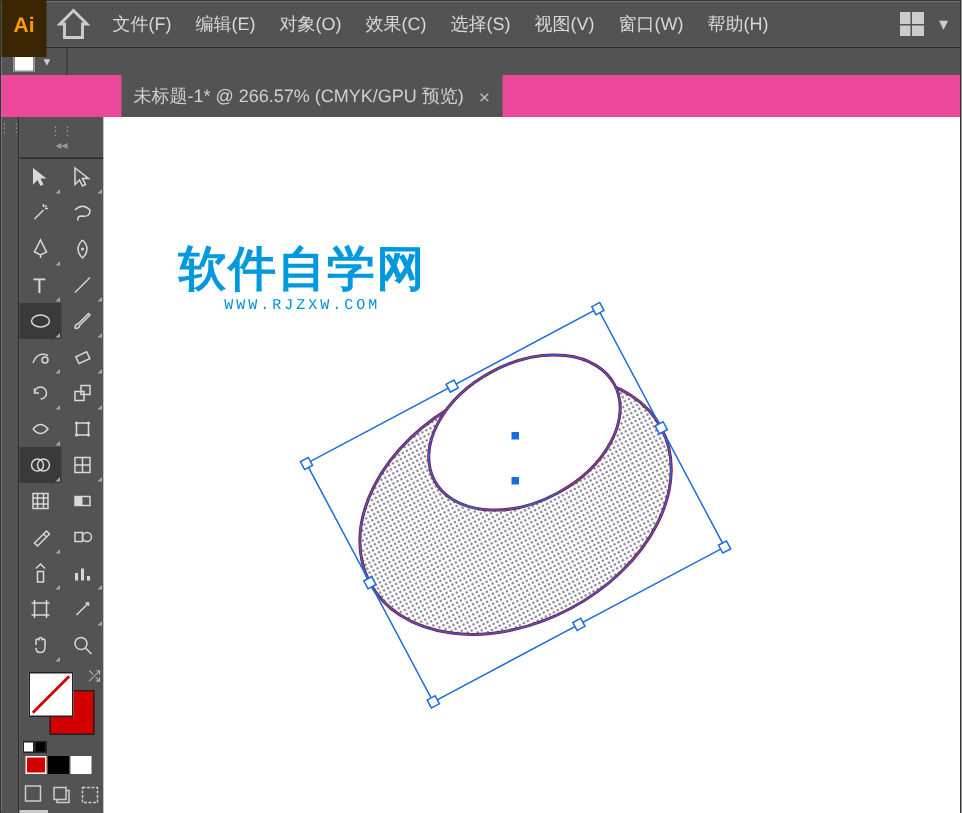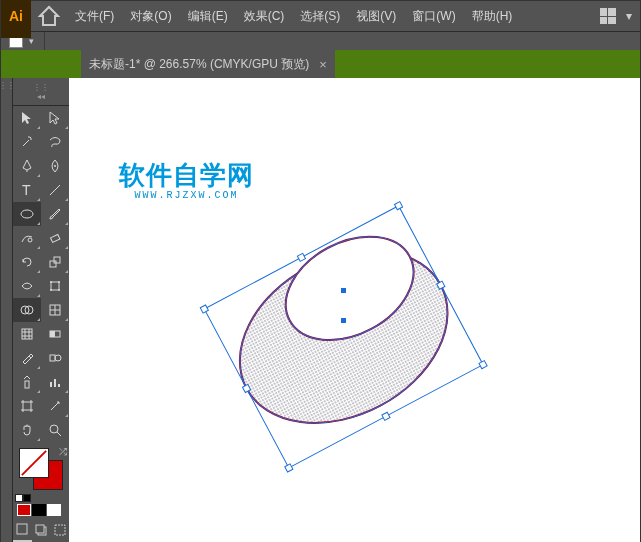--- a/index.html
+++ b/index.html
@@ -15,21 +15,21 @@
 .menubar-right { position: absolute; right: 8px; display: flex; gap: 10px; align-items: center; }
 .grid-icon { width: 16px; height: 16px; display: grid; grid-template-columns: 1fr 1fr; grid-template-rows: 1fr 1fr; gap: 1px; }
 .grid-icon span { background: #ccc; }
 
 
 .controlbar { height: 30px; background: #535353; border-top: 1px solid #2a2a2a; display: flex; align-items: center; padding: 0 8px; gap: 6px; }
 .swatch-box { width: 14px; height: 14px; background: #fff; border: 1px solid #888; cursor: pointer; }
 .ctrl-seg { height: 18px; border-left: 1px solid #3a3a3a; margin: 0 4px; }
 
 
-.tabbar { height: 28px; background: #4d7c0f; display: flex; align-items: center; padding-left: 80px; color: #d0d0d0; font-size: 12px; }
+.tabbar { height: 28px; background: #ec4899; display: flex; align-items: center; padding-left: 80px; color: #d0d0d0; font-size: 12px; }
 .tab { height: 28px; background: #535353; padding: 0 8px; display: flex; align-items: center; gap: 10px; }
 .tab-close { color: #bbb; cursor: pointer; font-size: 13px; }
 
 
 .main { flex: 1; display: flex; position: relative; }
 
 
 .dock-strip { width: 12px; background: #535353; border-right: 1px solid #2a2a2a; }
 .dock-strip .dots { width: 12px; height: 14px; display: flex; align-items: center; justify-content: center; color: #999; font-size: 8px; }
 
@@ -57,43 +57,43 @@
 
 .mode-row { height: 24px; display: flex; }
 .mode-row .mode-btn { flex: 1; display: flex; align-items: center; justify-content: center; color: #ccc; cursor: pointer; }
 .mode-row .mode-btn.first { border-bottom: 2px solid #ccc; }
 
 
 .canvas-wrap { flex: 1; background: #6b6b6b; position: relative; }
 .canvas { position: absolute; left: 0; top: 0; right: 0; bottom: 0; background: #fff; margin: 0; overflow:hidden; }
 
 .watermark { position: absolute; left: 50px; top: 80px; text-align: center; }
-.watermark .wm1 { font-size: 26px; font-weight: bold; color: #0099dd; letter-spacing: 1px; }
+.watermark .wm1 { font-size: 32px; font-weight: bold; color: #0099dd; letter-spacing: 1px; }
 .watermark .wm2 { font-size: 10px; color: #008fcf; letter-spacing: 2px; margin-top: -3px; font-family: Liberation Mono, monospace; }
 
 
 .artwork { position: absolute; left: 120px; top: 100px; width: 280px; height: 260px; }
 .artwork svg { width: 100%; height: 100%; overflow: visible; }
 
 </style>
 </head>
 <body>
 
 <div class="app">
 
   <div class="menubar">
     <div class="ai-logo">Ai</div>
     <div class="home-icon">
       <svg viewBox="0 0 16 16">
           <path d="M2 8 L8 2 L14 8 L12 8 L12 14 L4 14 L4 8 Z" fill="none" stroke="#ccc" stroke-width="1.3"></path>
         </svg>
     </div>
     <div class="menu-item">文件(F)</div>
+    <div class="menu-item">编辑(E)</div>
     <div class="menu-item">对象(O)</div>
-    <div class="menu-item">编辑(E)</div>
     <div class="menu-item">效果(C)</div>
     <div class="menu-item">选择(S)</div>
     <div class="menu-item">视图(V)</div>
     <div class="menu-item">窗口(W)</div>
     <div class="menu-item">帮助(H)</div>
     <div class="menubar-right">
       <div class="grid-icon">
           <span></span>
           <span></span>
           <span></span>

